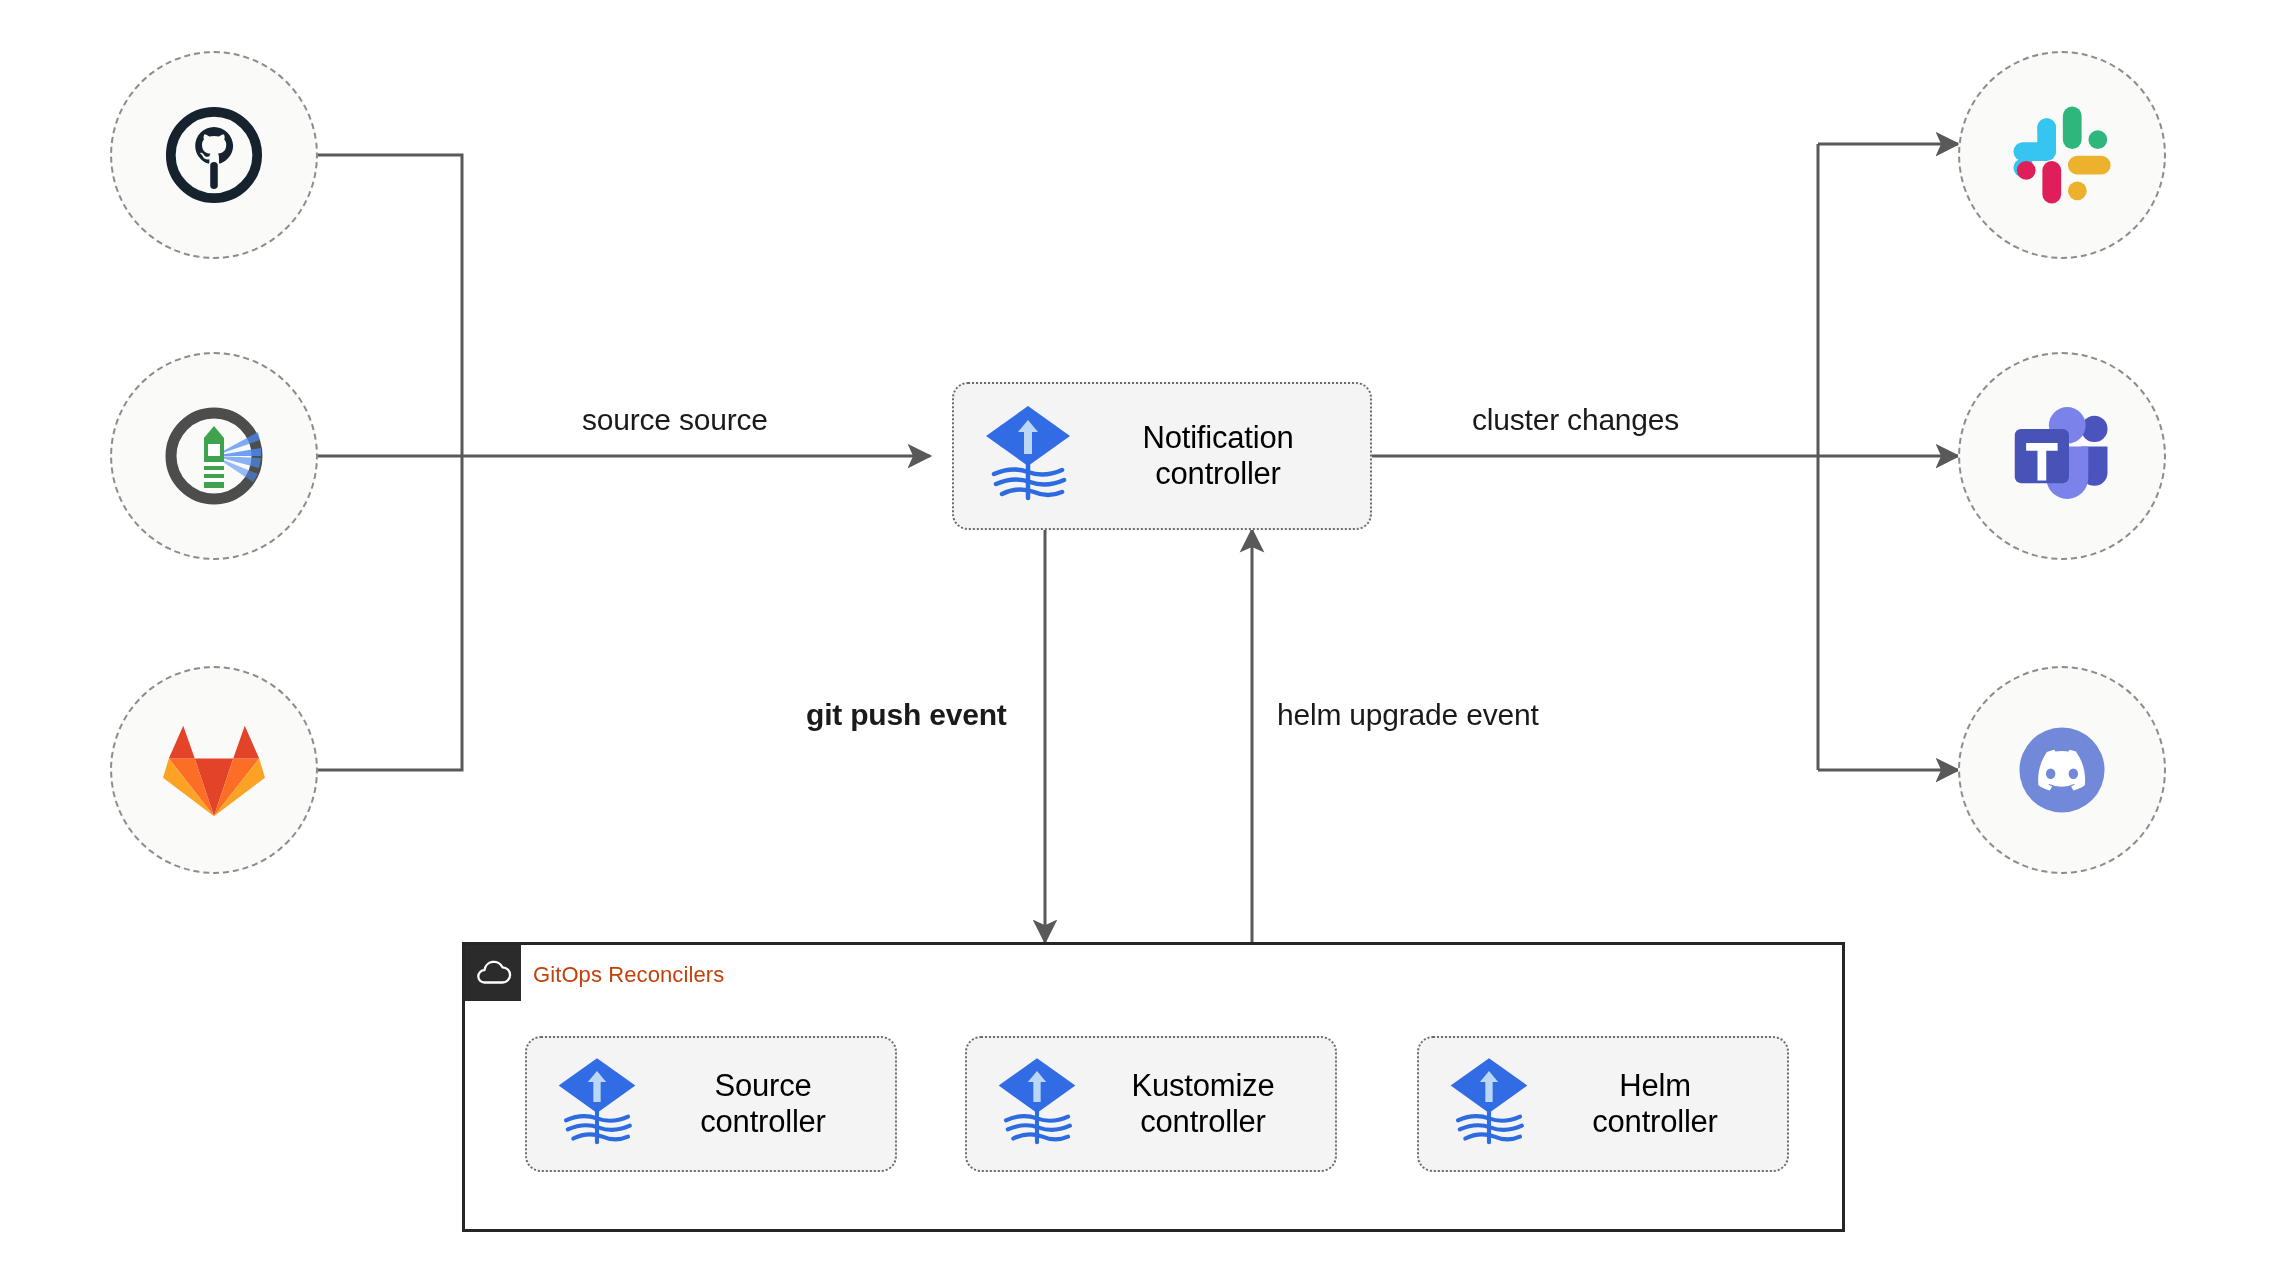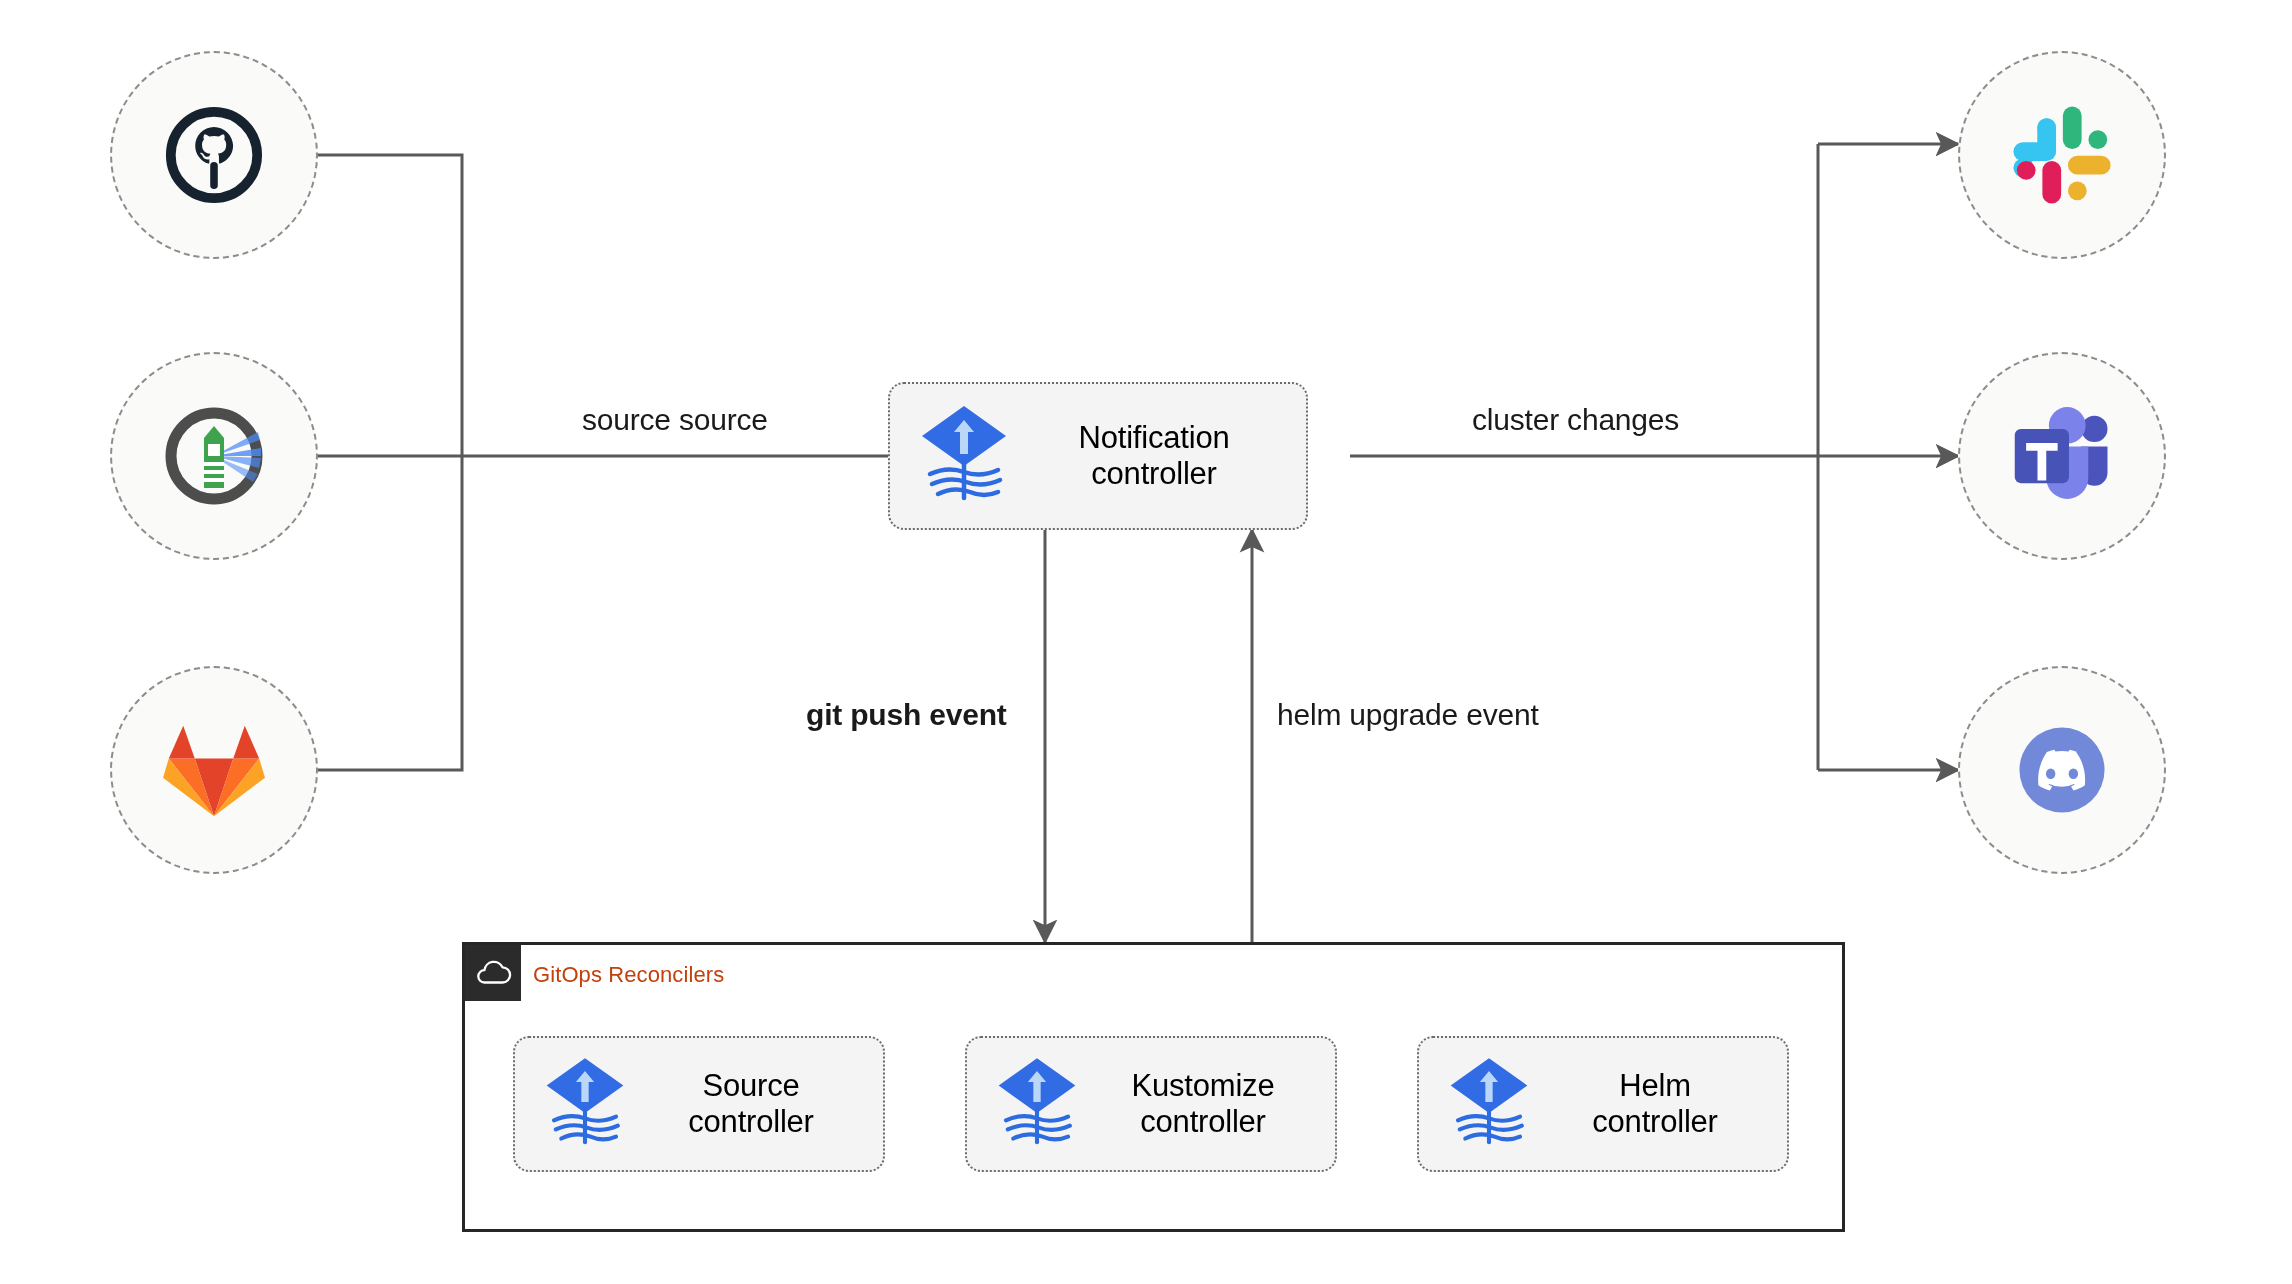--- a/index.html
+++ b/index.html
@@ -217,21 +217,21 @@
       <circle cx="55" cy="55" r="45" fill="#7289DA"></circle>
       <path d="M71 36c-2.5-1.1-5.2-2-8-2.5l-1 2a40 40 0 0 0-14 0l-1-2c-2.8 0.5-5.5 1.4-8 2.5
                -8 12-10 23.5-9 35 3.4 2.5 7.6 4.4 12 5.6 1-1.3 1.9-2.7 2.6-4.2-1.4-0.5-2.8-1.2-4-2
                0.3-0.2 0.7-0.5 1-0.7a30 30 0 0 0 26 0c0.3 0.3 0.7 0.5 1 0.7-1.3 0.8-2.6 1.5-4 2
                0.8 1.5 1.7 2.9 2.6 4.2 4.4-1.2 8.6-3.1 12-5.6 1.2-13.3-2-24.7-9.2-35z" fill="#ffffff"></path>
       <ellipse cx="43" cy="59" rx="5" ry="5.6" fill="#7289DA"></ellipse>
       <ellipse cx="67" cy="59" rx="5" ry="5.6" fill="#7289DA"></ellipse>
     </svg>
   </div>
 
-  <div class="ctrl-box" style="left:888px; top:382px; width:420px; height:148px;">
+  <div class="ctrl-box" style="left:952px; top:382px; width:420px; height:148px;">
     <span class="ctrl-icon">
       <svg width="92" height="104" viewBox="0 0 92 104">
         <path d="M46 4 L88 34 L46 64 L4 34 Z" fill="#326CE5"></path>
         <path d="M46 18 L56 30 L50 30 L50 52 L42 52 L42 30 L36 30 Z" fill="#BBD7F7"></path>
         <g stroke="#2D6BE0" stroke-width="4.5" fill="none" stroke-linecap="round">
           <path d="M12 72 Q30 64 46 70 Q62 76 80 68"></path>
           <path d="M14 82 Q32 74 48 80 Q64 86 82 78"></path>
           <path d="M20 92 Q36 84 52 90 Q66 96 80 90"></path>
           <path d="M46 60 L46 96"></path>
         </g>
@@ -242,21 +242,21 @@
   </div>
 
   <div class="group-box" style="left:462px; top:942px; width:1383px; height:290px;"></div>
   <div class="group-badge" style="left:465px; top:945px;">
     <svg width="38" height="26" viewBox="0 0 40 26">
       <path d="M11 23h19a8 8 0 0 0 0-16 10 10 0 0 0-19 3 6.5 6.5 0 0 0 0 13z" fill="none" stroke="#ffffff" stroke-width="2.4" stroke-linejoin="round"></path>
     </svg>
   </div>
   <div class="group-title" style="left:533px; top:962px;">GitOps Reconcilers</div>
 
-  <div class="ctrl-box" style="left:513px; top:1036px; width:372px; height:136px;justify-content:center;">
+  <div class="ctrl-box" style="left:525px; top:1036px; width:372px; height:136px;justify-content:center;">
     <span class="ctrl-icon">
       <svg width="84" height="96" viewBox="0 0 92 104">
         <path d="M46 4 L88 34 L46 64 L4 34 Z" fill="#326CE5"></path>
         <path d="M46 18 L56 30 L50 30 L50 52 L42 52 L42 30 L36 30 Z" fill="#BBD7F7"></path>
         <g stroke="#2D6BE0" stroke-width="4.5" fill="none" stroke-linecap="round">
           <path d="M12 72 Q30 64 46 70 Q62 76 80 68"></path>
           <path d="M14 82 Q32 74 48 80 Q64 86 82 78"></path>
           <path d="M20 92 Q36 84 52 90 Q66 96 80 90"></path>
           <path d="M46 60 L46 96"></path>
         </g>

